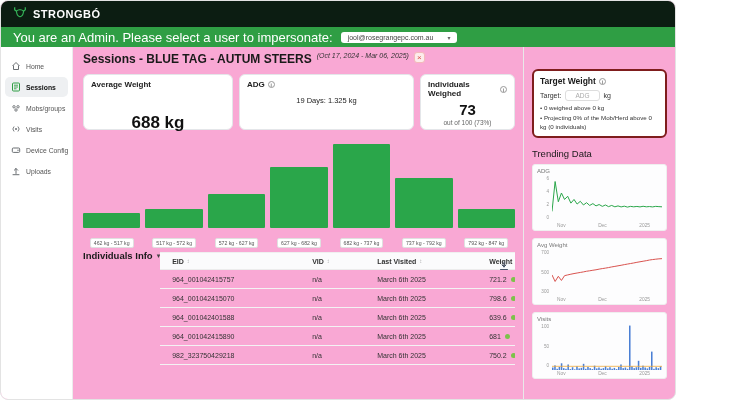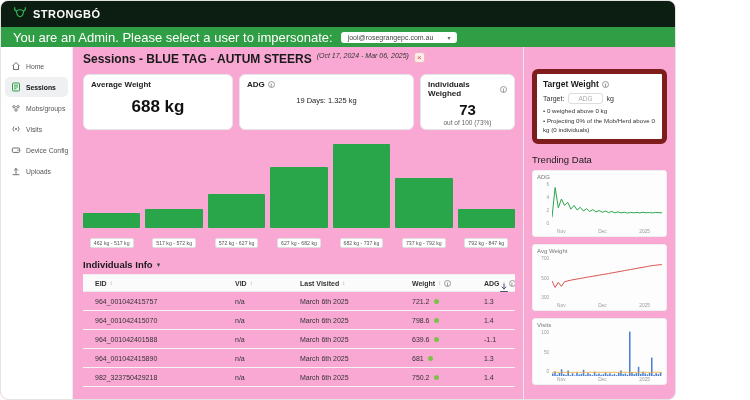--- a/index.html
+++ b/index.html
@@ -33,56 +33,56 @@
   .page-title{font-size:12px;font-weight:bold;color:#1a1a1a}
   .date-range{font-size:7px;font-style:italic;color:#333}
   .close-chip{width:11px;height:11px;border:1px solid #f3b9b9;background:#fdecec;color:#d9534f;border-radius:3px;font-size:8px;line-height:9px;text-align:center;cursor:pointer;flex:none}
 
   .cards{display:flex;gap:6px;height:56px;flex:none;margin-top:2px}
   .card{background:#fff;border:1px solid #e4e6e9;border-radius:6px;padding:5px 7px}
   .card-avg{width:150px}
   .card-adg{width:175px}
   .card-ind{flex:1}
   .card-label{font-size:8px;font-weight:bold;color:#222;display:flex;gap:3px;align-items:center}
-  .big-value{font-size:17px;font-weight:bold;text-align:center;margin-top:8px;color:#111}
+  .big-value{font-size:17px;font-weight:bold;text-align:center;margin-top:24px;color:#111}
   .adg-lines{text-align:center;margin-top:6px;font-size:7.5px;color:#222;line-height:1.55}
   .ind-value{font-size:15px;font-weight:bold;text-align:center;margin-top:3px;color:#111}
   .ind-sub{font-size:6.5px;color:#666;text-align:center;margin-top:1px}
   .info{width:7px;height:7px;border:1px solid #999;border-radius:50%;color:#777;font-size:5px;line-height:6px;text-align:center;display:inline-block;flex:none}
 
   
   .wd{flex:none;margin-top:9px}
   .wd-head{display:flex;justify-content:space-between;align-items:center;height:13px}
   .section-title{font-size:9.5px;font-weight:bold;color:#1a1a1a}
   .slider{width:62px;height:9px;position:relative;cursor:pointer}
   .slider-track{position:absolute;top:3px;left:0;right:2px;height:3px;background:#3b82f6;border-radius:2px}
   .slider-knob{position:absolute;right:0;top:0;width:9px;height:9px;border-radius:50%;background:#fff;border:2px solid #3b82f6}
   .hist-bars{height:84px;display:flex;align-items:flex-end;gap:5px;margin-top:5px}
   .bar-col{flex:1;height:100%;display:flex;align-items:flex-end}
   .bar{width:100%;background:#2aa64a;border-radius:1px}
   .hist-labels{display:flex;gap:5px;margin-top:3px}
   .bar-label-col{flex:1;text-align:center}
   .bar-pill{display:inline-block;font-size:5.2px;color:#555;border:1px solid #e0e0e0;border-radius:2px;padding:1px 3px;background:#fff;white-space:nowrap}
 
   
-  .ii{flex:1;min-height:0;margin-top:9px;display:flex;flex-direction:column}
+  .ii{flex:1;min-height:0;display:flex;flex-direction:row}
   .ii-head{display:flex;align-items:center;gap:4px;height:13px}
   .chev{font-size:7px;color:#444}
   .tablewrap{flex:1;min-height:0;overflow:hidden;margin-top:3px}
   .thead{display:grid;grid-template-columns:140px 65px 112px 72px 52px 46px;background:#fbfbfc;border-top:1px solid #f0f0f0;border-bottom:1px solid #ececec;height:18px;align-items:center;padding-left:12px;position:relative}
   .th{font-size:7px;font-weight:bold;color:#333;display:flex;align-items:center;gap:3px}
   .sort{font-size:6px;color:#b3b3b3;cursor:pointer}
   .dl{position:absolute;right:6px;top:4px;cursor:pointer}
   .trow{display:grid;grid-template-columns:140px 65px 112px 72px 52px 46px;height:19px;align-items:center;padding-left:12px;border-bottom:1px solid #f3f3f3}
   .td{font-size:7px;color:#333}
   .dot{display:inline-block;width:5px;height:5px;border-radius:50%;background:#7cc24a;margin-left:4px;vertical-align:middle}
 
   
   .right{width:152px;flex:none;border-left:1px solid #e9e9e9;padding:22px 8px 0 8px;overflow:hidden}
-  .tw-card{border:5px solid #7f1d1d;border-radius:6px;padding:5px 6px;background:#fff}
+  .tw-card{border:2px solid #7f1d1d;border-radius:6px;padding:5px 6px;background:#fff}
   .tw-title{font-size:8.5px;font-weight:bold;display:flex;gap:3px;align-items:center;color:#1a1a1a}
   .tw-target-row{display:flex;align-items:center;gap:4px;margin-top:4px;font-size:7px;color:#333}
   .tw-input{border:1px solid #ddd;border-radius:3px;color:#aaa;font-size:6.5px;padding:1px 9px}
   .tw-bullets{list-style:none;margin-top:3px}
   .tw-bullets li{font-size:6.2px;color:#333;margin-top:2px;line-height:1.35}
   .tw-bullets li::before{content:"• "}
   .trend-title{font-size:9.5px;font-weight:normal;margin:10px 0 5px;color:#1a1a1a}
   .mini-chart{border:1px solid #efefef;background:#fdfdfe;border-radius:3px;padding:3px 4px 2px;margin-bottom:7px}
   .mini-title{font-size:6px;color:#777}
   .mini-plot{display:flex;gap:2px;margin-top:2px}

